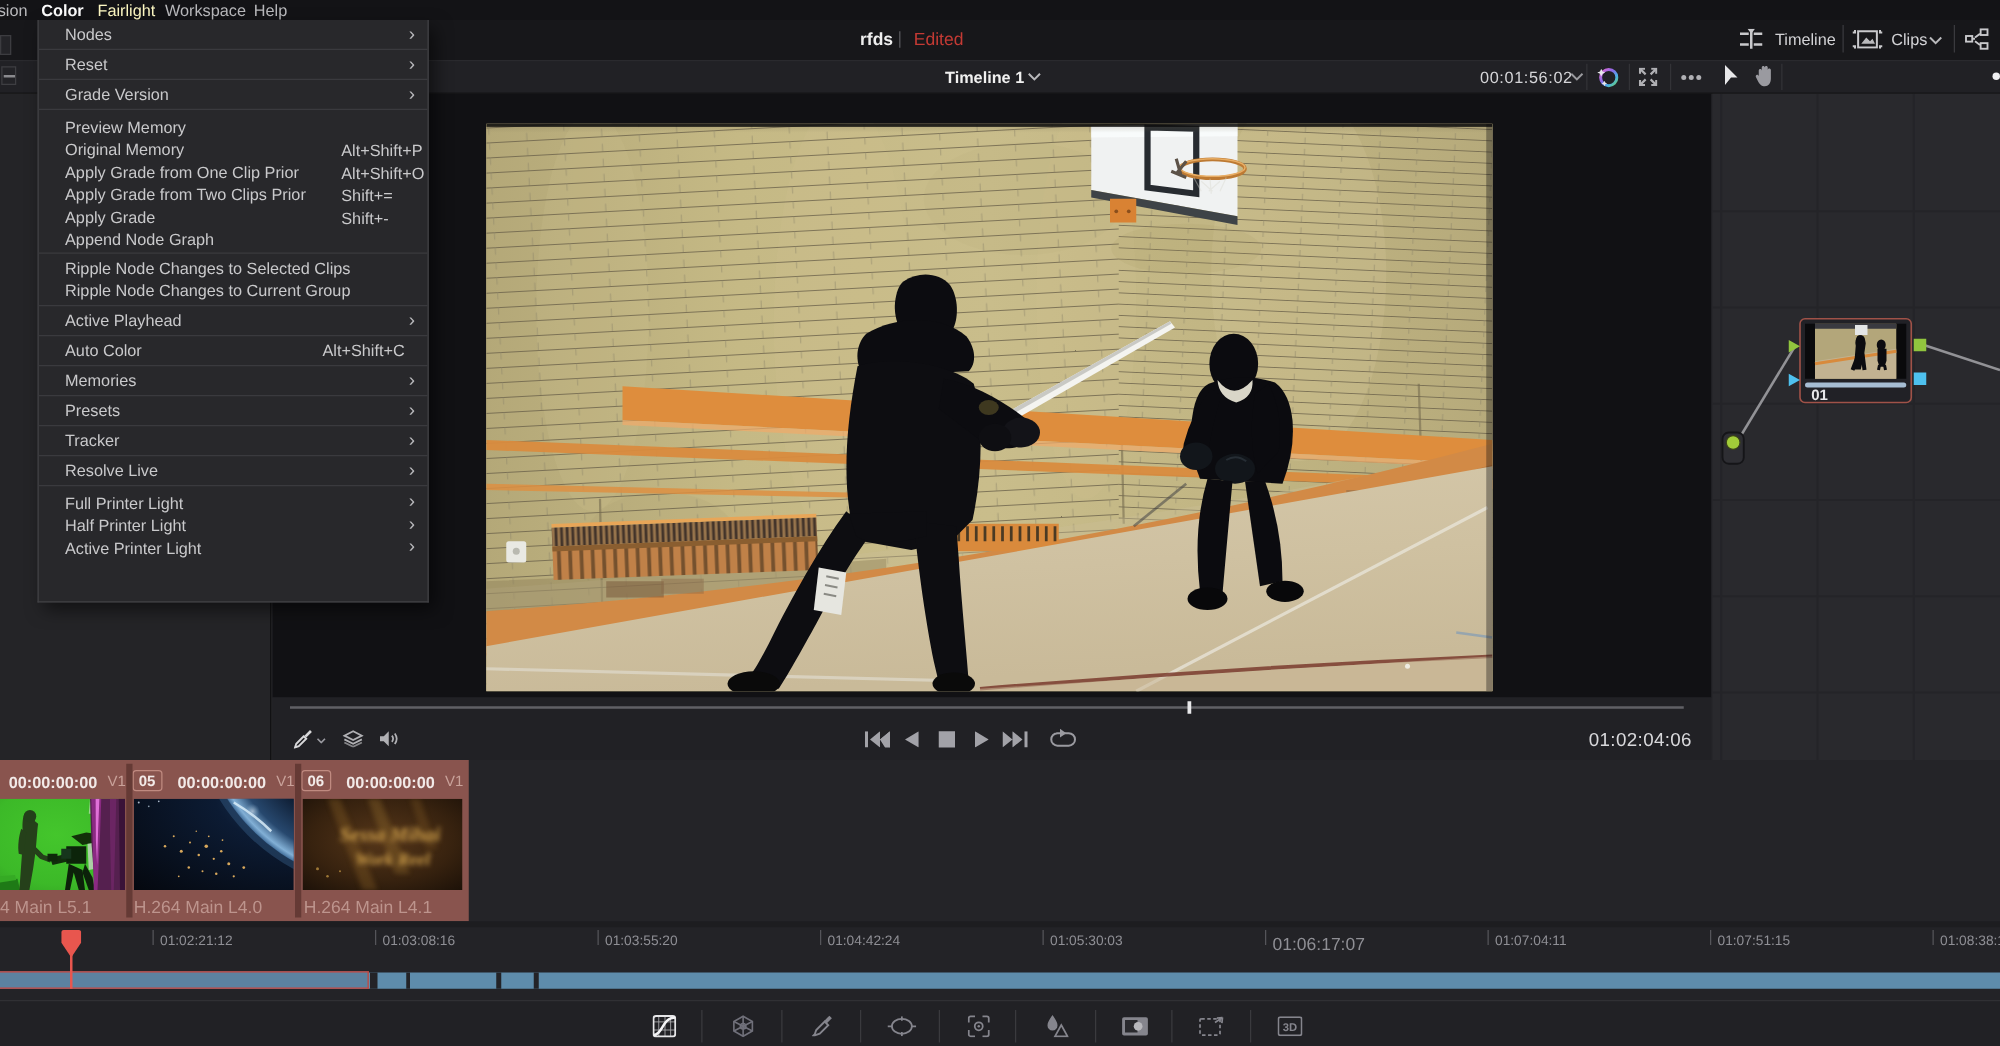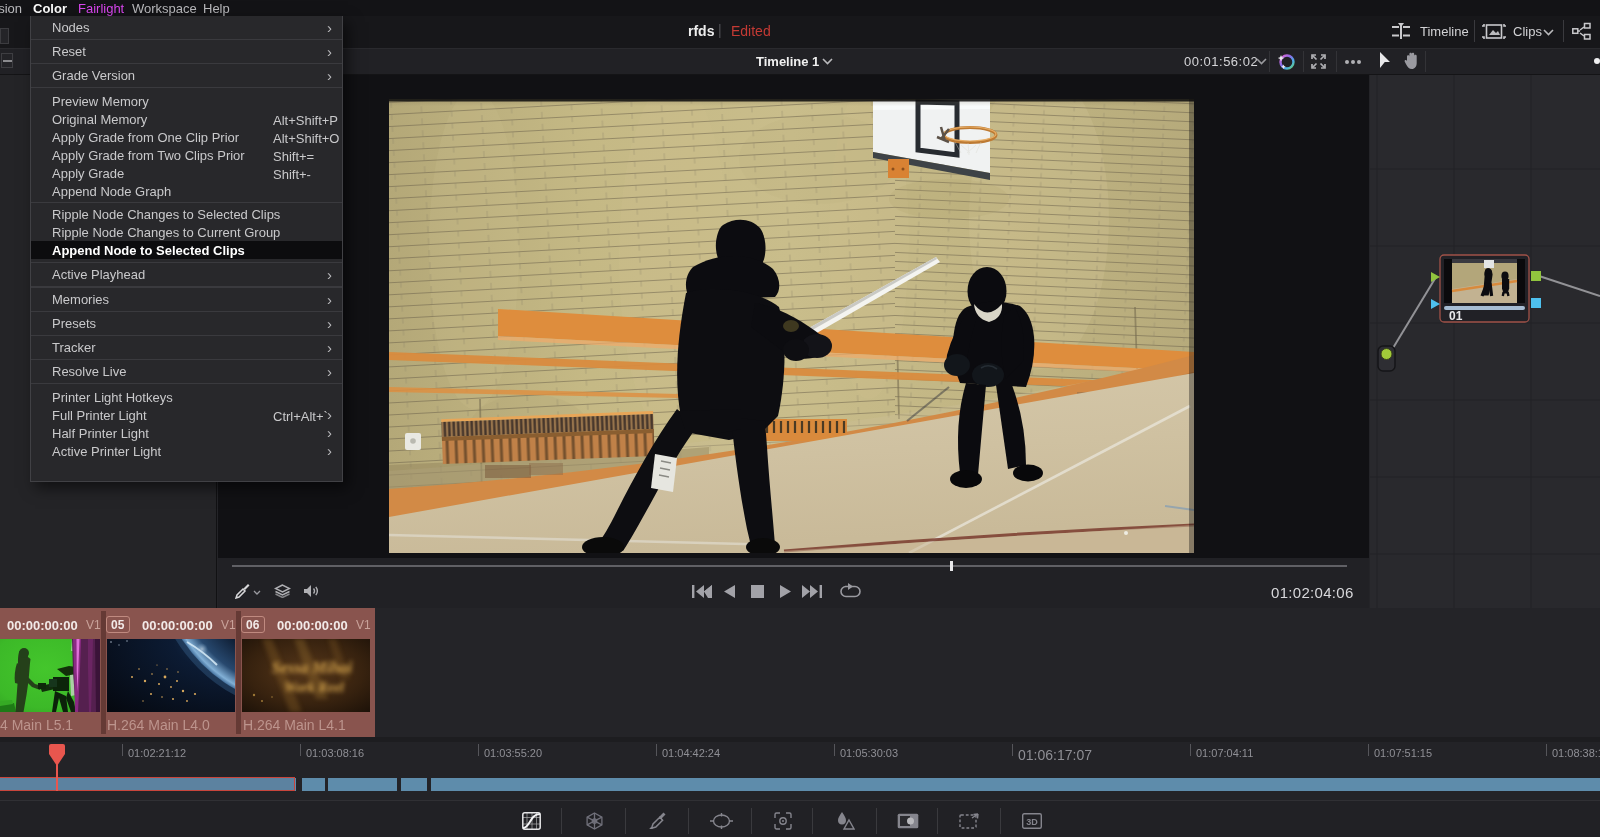--- a/index.html
+++ b/index.html
@@ -14,21 +14,21 @@
 #menu .sc2{position:absolute;left:227px;}
 #menu .ar{position:absolute;left:296px;font-size:15px;color:#b9b9bc;top:50%;transform:translateY(-54%);}
 #menu .hl{background:#0c0c0e;color:#ffffff;font-weight:bold;}
 </style></head>
 <body>
 <div id="app">
 
 <div class="abs" style="left:0;top:0;width:1600px;height:16px;background:#131316;"></div>
 <div class="txt" style="left:-17px;top:1px;font-size:13px;color:#b9b9bc;">Fusion</div>
 <div class="txt" style="left:33px;top:1px;font-size:13px;color:#fdfdfd;font-weight:bold;">Color</div>
-<div class="txt" style="left:78px;top:1px;font-size:13px;color:#d946ef;">Fairlight</div>
+<div class="txt" style="left:78px;top:1px;font-size:13px;color:#fef9c3;">Fairlight</div>
 <div class="txt" style="left:132px;top:1px;font-size:13px;color:#b9b9bc;">Workspace</div>
 <div class="txt" style="left:203px;top:1px;font-size:13px;color:#b9b9bc;">Help</div>
 
 <div class="abs" style="left:0;top:16px;width:1600px;height:32px;background:#17171a;"></div>
 <div class="txt" style="left:688px;top:23px;font-size:14px;color:#eeeeee;font-weight:bold;">rfds</div>
 <div class="txt" style="left:718px;top:22px;font-size:14px;color:#515155;">|</div>
 <div class="txt" style="left:731px;top:23px;font-size:14px;color:#c43a34;">Edited</div>
 <div id="hdr-right">
   <svg class="abs" style="left:1392px;top:23px" width="18" height="17" viewBox="0 0 18 17">
     <g stroke="#c9c9cc" stroke-width="2" fill="none">
@@ -149,30 +149,31 @@
       </div>
   <div style="height:2px"></div>
   <div class="sep"></div>
   <div style="height:2px"></div>
   <div class="mi g">
         <span>Ripple Node Changes to Selected Clips</span>
       </div>
   <div class="mi g">
         <span>Ripple Node Changes to Current Group</span>
       </div>
-  <div class="mi g hl">
-        <span>Append Node to Selected Clips</span>
-      </div>
   <div style="height:3px"></div>
   <div class="sep"></div>
   <div class="mi s">
         <span>Active Playhead</span>
         <span class="ar">›</span>
       </div>
   <div class="sep"></div>
+  <div class="mi s">
+        <span>Auto Color</span>
+        <span class="sc2">Alt+Shift+C</span>
+      </div>
   <div class="sep"></div>
   <div class="mi s">
         <span>Memories</span>
         <span class="ar">›</span>
       </div>
   <div class="sep"></div>
   <div class="mi s">
         <span>Presets</span>
         <span class="ar">›</span>
       </div>
@@ -181,24 +182,20 @@
         <span>Tracker</span>
         <span class="ar">›</span>
       </div>
   <div class="sep"></div>
   <div class="mi s">
         <span>Resolve Live</span>
         <span class="ar">›</span>
       </div>
   <div class="sep"></div>
   <div style="height:4px"></div>
-  <div class="mi g">
-        <span>Printer Light Hotkeys</span>
-        <span class="sc">Ctrl+Alt+`</span>
-      </div>
   <div class="mi g">
         <span>Full Printer Light</span>
         <span class="ar">›</span>
       </div>
   <div class="mi g">
         <span>Half Printer Light</span>
         <span class="ar">›</span>
       </div>
   <div class="mi g">
         <span>Active Printer Light</span>

